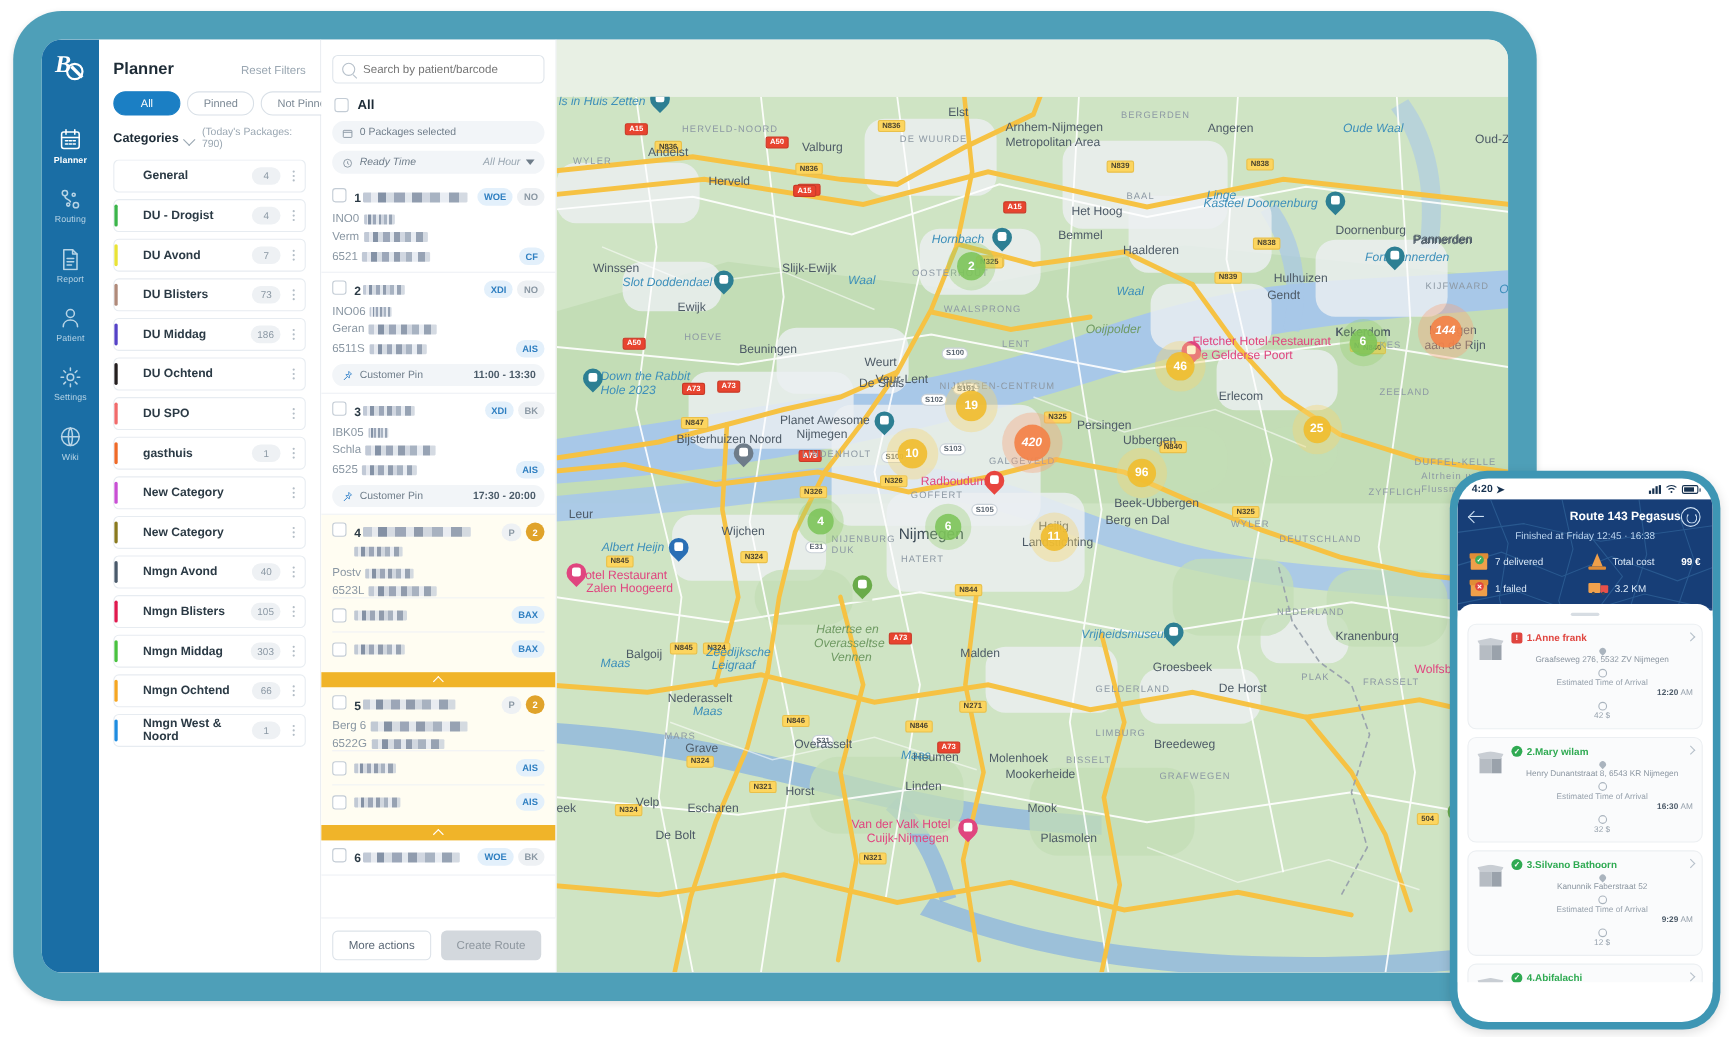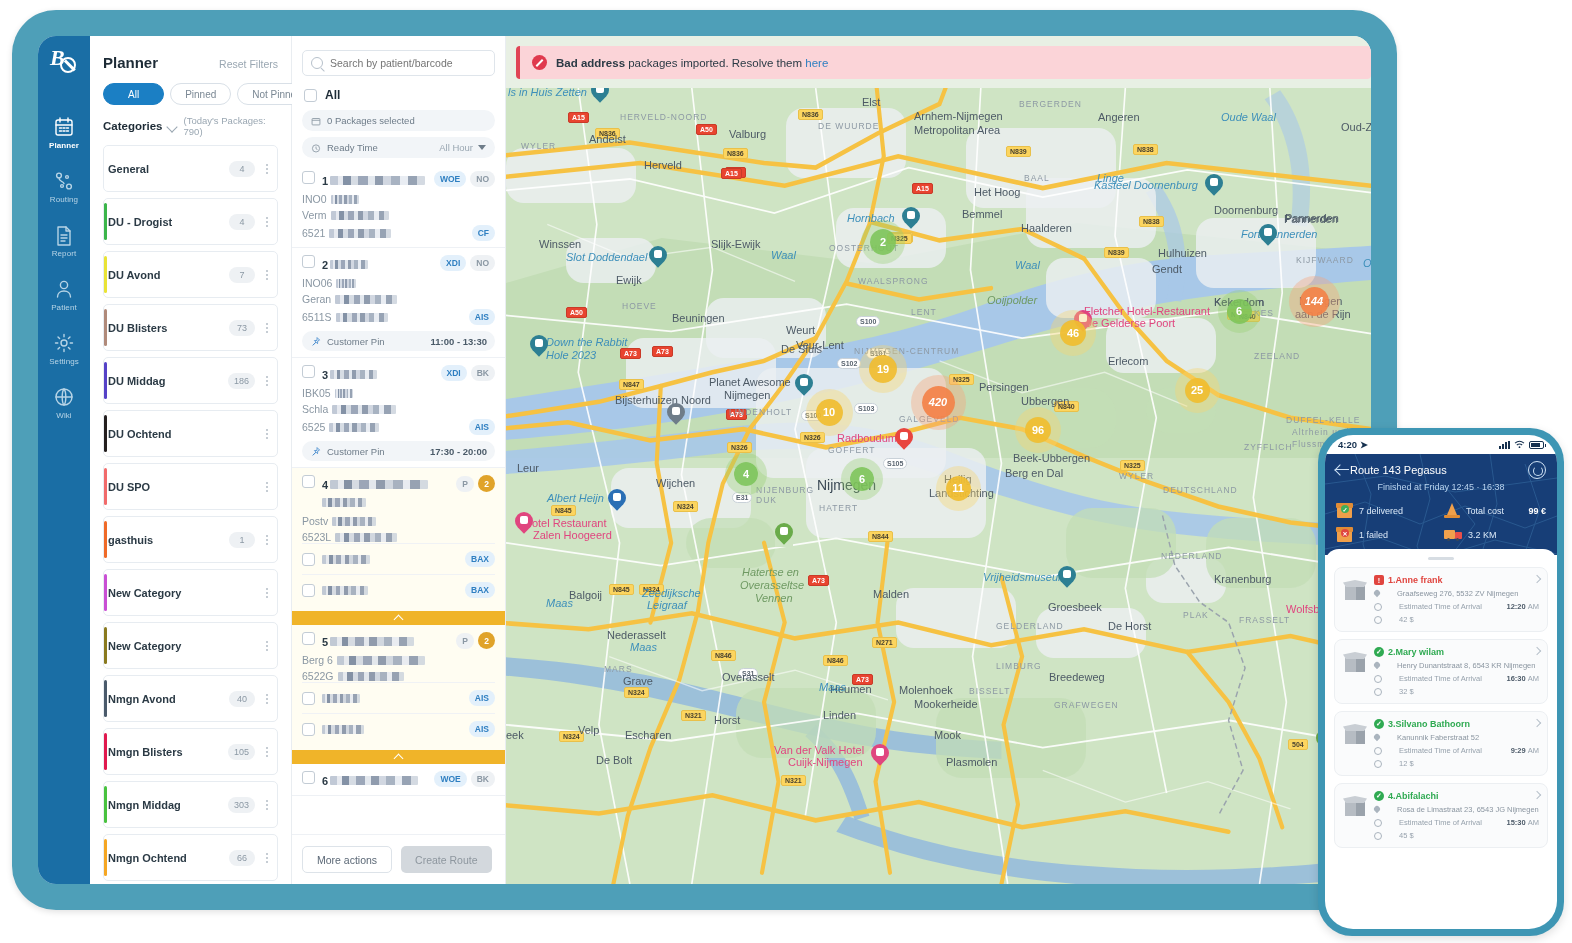--- a/index.html
+++ b/index.html
@@ -68,23 +68,23 @@
     border:1px solid #d9e0e7; font-size:10px; color:#7b8894; background:#fff;
     display:flex;align-items:center;justify-content:center; cursor:pointer;}
   .pinbtn.on{ background:#1b7fc4; border-color:#1b7fc4; color:#fff; padding:0 24px;}
 
   .catbar{ display:flex; align-items:center; gap:6px; padding:0 13px 8px 13px; }
   .catbar .ctitle{ font-size:11.5px; font-weight:bold; color:#1d2b36; }
   .catbar .cnt{ font-size:9.5px; color:#9aa7b2; }
 
   .catlist{ flex:1; overflow:hidden; padding:0 13px; }
   .catrow{
-    position:relative; height:47px; margin-bottom:6px; background:#fff;
+    position:relative; height:30px; margin-bottom:6px; background:#fff;
     border:1px solid #e7ecf1; border-radius:5px; display:flex; align-items:center;
-    padding-left:4px; cursor:pointer;
+    padding-left:26px; cursor:pointer;
   }
   .catrow .bar{ position:absolute; left:0; top:4px; bottom:4px; width:3px; border-radius:2px; }
   .catrow .nm{ flex:1; font-size:11px; font-weight:bold; color:#2b3a45; }
   .catrow .badge{ min-width:26px; height:16px; border-radius:9px; background:#eef1f4;
     color:#8b98a4; font-size:9px; display:flex;align-items:center;justify-content:center;
     padding:0 6px; margin-right:6px; }
   .kebab{ width:12px; height:16px; display:flex; flex-direction:column; justify-content:center;
     align-items:center; gap:2px; margin-right:4px; cursor:pointer;}
   .kebab i{ width:2px;height:2px;background:#b3bdc6;border-radius:50%; display:block;}
 
@@ -101,21 +101,21 @@
     font-family:"Liberation Sans", sans-serif; background:transparent;}
   .srch-ico{ width:12px;height:12px;border:1.4px solid #b7c1cb;border-radius:50%;position:relative;flex:0 0 12px;}
   .srch-ico:after{content:"";position:absolute;right:-3px;bottom:-2px;width:5px;height:1.4px;background:#b7c1cb;transform:rotate(45deg);}
 
   .allrow{ display:flex; align-items:center; gap:8px; padding:2px 12px 8px 12px; }
   .cbox{ width:13px;height:13px;border:1.5px solid #c3ccd5;border-radius:3px;background:#fff;flex:0 0 13px;cursor:pointer;}
   .allrow .t{ font-size:12px; font-weight:bold; color:#1d2b36; }
 
   .chipline{ margin:0 10px 6px 10px; height:21px; background:#f2f5f8; border-radius:11px;
     display:flex; align-items:center; padding:0 9px; gap:6px; font-size:9.5px; color:#6e7c89; }
-  .chipline.rt{ justify-content:space-between; }
+  .chipline.rt{ justify-content:space-between;font-style:italic; }
   .chipline .right{ margin-left:auto; display:flex; align-items:center; gap:5px; color:#9aa7b2; }
   .tri{ width:0;height:0;border-left:4px solid transparent;border-right:4px solid transparent;border-top:5px solid #6e7c89;}
 
   .plist{ flex:1; overflow:hidden; }
   .pkg{ padding:7px 10px 6px 10px; border-bottom:1px solid #eef1f5; position:relative; }
   .pkg.hl{ background:#fffdf2; border-bottom:none; }
   .pkg-top{ display:flex; align-items:flex-start; gap:7px; }
   .pkg-num{ font-size:11px; font-weight:bold; color:#2b3a45; margin-right:2px; }
   .redact{ display:inline-block; height:9px; border-radius:1px; vertical-align:middle;
     background:linear-gradient(90deg,#b7c0cf 0 8%,#e3e7ee 8% 14%,#6f7f97 14% 22%,#cfd6e0 22% 30%,
@@ -209,21 +209,21 @@
   .bat{ width:15px;height:8px;border:1.2px solid #16314f;border-radius:2px;position:relative;}
   .bat:before{content:"";position:absolute;left:1px;top:1px;bottom:1px;right:3px;background:#16314f;}
   .bat:after{content:"";position:absolute;right:-3px;top:2px;width:1.5px;height:3px;background:#16314f;}
 
   .ph-head{ background:#173e77; padding:7px 11px 13px 11px; position:relative; overflow:hidden;}
   .ph-head .netlines{ position:absolute; inset:0; opacity:.25; }
   .ph-top{ display:flex;align-items:center; position:relative; z-index:2;}
   .backarr{ width:14px;height:12px; position:relative; cursor:pointer;}
   .backarr:before{content:"";position:absolute;left:0;top:5px;width:13px;height:1.4px;background:#cfe2f5;}
   .backarr:after{content:"";position:absolute;left:0;top:2px;width:7px;height:7px;border-left:1.4px solid #cfe2f5;border-bottom:1.4px solid #cfe2f5;transform:rotate(45deg);}
-  .ph-title{ flex:1; text-align:left; color:#fff; font-size:11px; font-weight:normal;}
+  .ph-title{ flex:1; text-align:right; color:#fff; font-size:11px; font-weight:bold;}
   .refresh{ width:18px;height:18px;border-radius:50%;border:1.6px solid #cfe2f5;position:relative;cursor:pointer;}
   .refresh:after{content:"";position:absolute;left:4px;top:3.5px;width:8px;height:8px;border:1.6px solid #cfe2f5;border-radius:50%;border-top-color:transparent;}
   .ph-sub{ text-align:center; color:#b9d3ee; font-size:9px; margin-top:3px; position:relative;z-index:2;}
   .ph-stats{ display:grid; grid-template-columns:1fr 1fr; gap:9px 6px; margin-top:11px; position:relative;z-index:2;}
   .stat{ display:flex; align-items:center; gap:6px; color:#dbe9f8; font-size:9px; }
   .stat .bx{ width:17px;height:15px; position:relative; flex:0 0 17px;}
   .bx .lid{ position:absolute; left:0; top:0; width:17px;height:5px;background:#e08c36;border-radius:1px;}
   .bx .bd{ position:absolute; left:1px; top:4px; width:15px;height:11px;background:#ef9f4a;border-radius:1px;}
   .bx .dot{ position:absolute; left:5px; top:2px; width:8px;height:8px;border-radius:50%; font-size:6px;
     color:#fff; display:flex;align-items:center;justify-content:center; font-weight:bold;}
@@ -249,21 +249,21 @@
   .parcel .lf{position:absolute;left:2px;top:6px;width:11px;height:14px;background:#b6bcc3;}
   .parcel .rt{position:absolute;left:13px;top:6px;width:9px;height:14px;background:#9aa2ab;}
   .stop-main{ flex:1; min-width:0; }
   .stop-name{ font-size:9px; font-weight:bold; display:flex; align-items:center; gap:4px; }
   .stop-name.fail{ color:#e0453f; }
   .stop-name.ok{ color:#2faa52; }
   .st-ico{ width:10px;height:10px;border-radius:50%; display:flex;align-items:center;justify-content:center;
     font-size:7px; color:#fff; flex:0 0 10px;}
   .st-ico.ok{ background:#2faa52; }
   .st-ico.fail{ background:#e0453f; border-radius:2px; }
-  .stop-row{ display:flex; align-items:center; gap:17px; font-size:7.5px; color:#97a2ad; margin-top:4px; }
+  .stop-row{ display:flex; align-items:center; gap:0; font-size:7.5px; color:#97a2ad; margin-top:4px;flex-direction:column; }
   .stop-row .addr{ color:#8b96a1; }
   .stop-row .eta{ margin-left:auto; font-weight:bold; color:#4d5b69; font-size:7.5px;}
   .stop-row .am{ font-weight:normal; color:#97a2ad; }
   .mpin{ width:6px;height:8px; position:relative; flex:0 0 6px;}
   .mpin:before{content:"";position:absolute;left:0;top:0;width:6px;height:6px;border-radius:50% 50% 50% 0;
     transform:rotate(-45deg); background:#aab4be;}
   .clk{ width:8px;height:8px;border:1.1px solid #aab4be;border-radius:50%;flex:0 0 8px;}
   .coin{ width:8px;height:8px;border:1.1px solid #aab4be;border-radius:50%;flex:0 0 8px;}
   .arr{ position:absolute; right:7px; top:8px; width:6px;height:6px;
     border-right:1.3px solid #b6c0ca; border-top:1.3px solid #b6c0ca; transform:rotate(45deg); cursor:pointer;}
@@ -681,26 +681,20 @@
               </div>
             </div>
           </div>
         <div class="pkg-actions">
           <div class="btn ghost">More actions</div>
           <div class="btn disabled">Create Route</div>
         </div>
       </div>
 
       <div class="mapwrap">
-        <div class="alert">
-          <div class="ico"></div>
-          <div>
-            <b>Bad address</b><span> packages imported. Resolve them </span><a>here</a>
-          </div>
-        </div>
         <div class="map" id="mapCanvas">
             <div class="mfill green" style="left:0;top:0;width:100%;height:100%"></div>
             <div class="mfill green2" style="left:0;top:120px;width:100%;height:250px;clip-path:polygon(0 30%,18% 12%,42% 22%,66% 6%,100% 18%,100% 100%,0 100%)"></div>
             <svg style="position:absolute;inset:0" width="100%" height="100%" viewBox="0 0 838 700" preserveAspectRatio="none">
               <path d="M-10 275 C80 262 150 252 230 240 C330 226 400 212 470 188 C540 165 610 150 700 146 C760 143 820 140 850 138 L850 168 C800 172 740 176 690 182 C600 192 540 208 470 228 C390 250 300 272 210 286 C130 299 50 306 -10 310 Z" fill="#a8c8e8"></path>
               <path d="M-10 320 C60 314 130 308 200 300 C300 288 360 296 430 320 C500 344 560 364 640 372 C710 379 780 382 850 384 L850 404 C780 402 700 398 630 390 C550 380 490 362 420 340 C350 318 290 312 200 322 C130 330 60 336 -10 340 Z" fill="#a8c8e8" opacity=".92"></path>
               <path d="M-10 500 C60 504 120 512 175 524 C230 536 270 546 320 556 C370 566 420 572 480 575 L480 590 C420 588 360 582 305 571 C250 560 210 550 160 540 C105 528 45 520 -10 516 Z" fill="#8fb6de" opacity=".8"></path>
               <path d="M300 560 C330 584 340 606 352 640 L338 644 C326 612 316 590 290 570 Z" fill="#8fb6de" opacity=".8"></path>
               <path d="M330 640 C400 664 470 678 560 684 C640 690 720 688 790 682 L792 698 C716 704 634 706 552 700 C462 693 390 678 320 654 Z" fill="#8fb6de" opacity=".8"></path>
               <path d="M620 92 C640 120 648 150 640 186 L654 188 C664 148 656 114 634 86 Z" fill="#a8c8e8" opacity=".7"></path>

